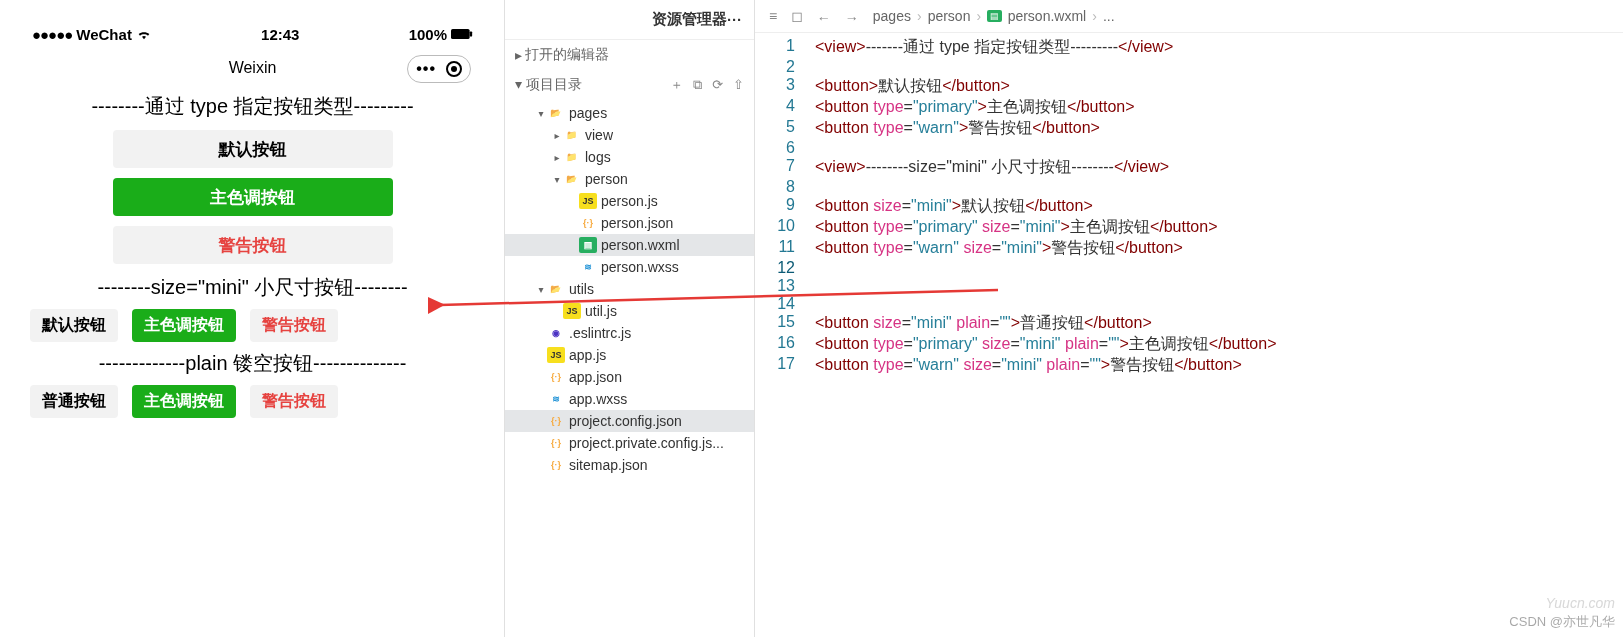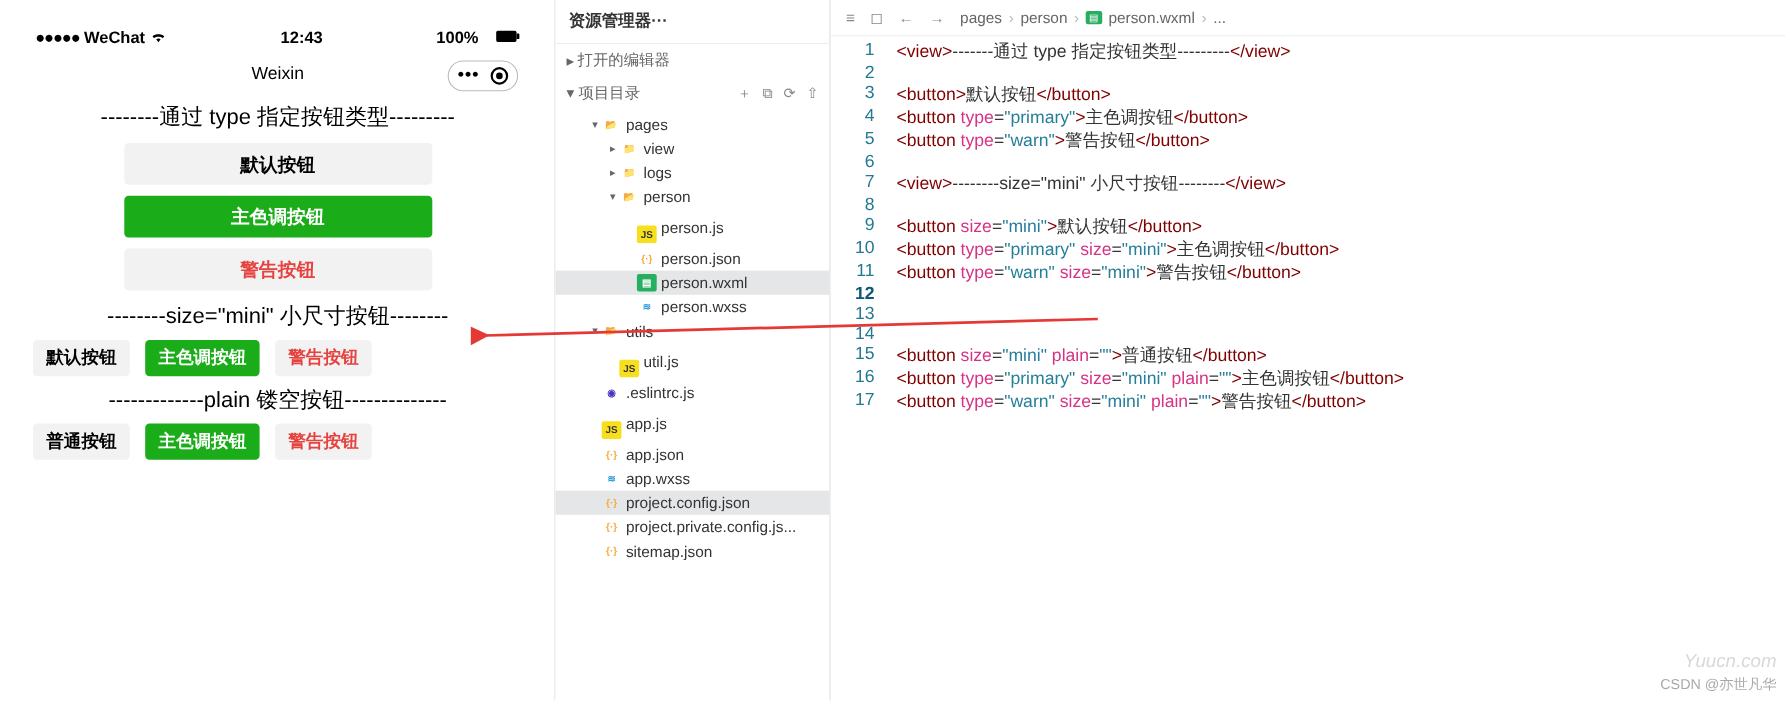--- a/index.html
+++ b/index.html
@@ -4,82 +4,82 @@
 <style>
 * { margin:0; padding:0; box-sizing:border-box; font-family:-apple-system,"Segoe UI",Arial,"Microsoft YaHei",sans-serif; }
 body { display:flex; height:637px; width:1623px; background:#fff; overflow:hidden; position:relative; }
 
 
 .sim-panel { width:505px; padding:20px 20px 0 20px; border-right:1px solid #e0e0e0; }
 .phone { width:465px; background:#fff; }
 .statusbar { display:flex; align-items:center; font-size:15px; padding:6px 12px; font-weight:600; }
 .sb-left { display:flex; align-items:center; gap:4px; }
 .sb-center { flex:1; text-align:center; }
-.sb-right { display:flex; align-items:center; gap:16px; }
+.sb-right { display:flex; align-items:center; gap:4px; }
 .sb-dots { letter-spacing:-1px; }
 .wifi-icon svg { width:16px; height:12px; }
 .batt-icon svg { width:22px; height:12px; }
 .navbar { position:relative; text-align:center; padding:10px 0; font-size:16px; }
 .capsule { position:absolute; right:14px; top:6px; border:1px solid #bbb; border-radius:20px; display:flex; align-items:center; padding:4px 8px; gap:10px; background:#fff; }
 .capsule .dots { font-weight:bold; letter-spacing:1px; }
 .capsule .ring { width:16px; height:16px; border:2px solid #000; border-radius:50%; display:flex; align-items:center; justify-content:center; }
 .capsule .ring::after { content:""; width:6px; height:6px; background:#000; border-radius:50%; }
 
 .divline { font-size:20px; text-align:center; margin:6px 0; white-space:nowrap; overflow:hidden; }
 .btn { display:flex; align-items:center; justify-content:center; border-radius:4px; font-size:17px; font-weight:600; margin:10px auto; }
 .btn-block { width:280px; height:38px; }
 .btn-default { background:#f2f2f2; color:#000; }
 .btn-primary { background:#1aad19; color:#fff; }
 .btn-warn { background:#f2f2f2; color:#e64340; }
 .mini-row { display:flex; gap:14px; padding-left:10px; margin:8px 0; }
 .btn-mini { padding:6px 12px; font-size:16px; border-radius:4px; font-weight:600; }
 
 
 .explorer { width:250px; border-right:1px solid #e0e0e0; background:#fff; font-size:14px; color:#333; }
-.exp-header { display:flex; justify-content:flex-start; align-items:center; padding:10px 12px; border-bottom:1px solid #eee; font-weight:600; font-size:15px; }
+.exp-header { display:flex; justify-content:flex-end; align-items:center; padding:10px 12px; border-bottom:1px solid #eee; font-weight:600; font-size:15px; }
 .exp-sect { display:flex; align-items:center; padding:6px 10px; color:#666; cursor:pointer; }
 .exp-sect .chev { width:10px; }
 .exp-sect.project { justify-content:space-between; }
 .exp-sect.project .actions span { margin-left:6px; cursor:pointer; color:#888; font-size:13px; }
 .tree { padding:2px 0; }
 .tree .node { display:flex; align-items:center; padding:3px 6px 3px 0; cursor:pointer; }
 .tree .node.selected { background:#e4e6e8; }
 .tree .chev { width:12px; text-align:center; font-size:10px; color:#666; }
 .tree .fi { width:18px; height:16px; margin-right:4px; display:inline-flex; align-items:center; justify-content:center; font-size:9px; border-radius:2px; font-weight:bold; }
 .fi-folder-open { color:#e8a33d; }
 .fi-folder { color:#b8b8b8; }
-.fi-js { background:#f7df1e; color:#333;margin-top:12px; }
+.fi-js { background:#f7df1e; color:#333; }
 .fi-json { color:#f7a93b; }
 .fi-wxml { background:#27ae60; color:#fff; }
 .fi-wxss { color:#2997d8; }
 .fi-eslint { color:#4b32c3; }
 .tree .label { white-space:nowrap; overflow:hidden; text-overflow:ellipsis; }
 
 
 .editor { flex:1; display:flex; flex-direction:column; position:relative; }
 .ed-toolbar { display:flex; align-items:center; gap:14px; padding:8px 14px; color:#888; font-size:14px; border-bottom:1px solid #eee; }
 .ed-toolbar .bc { display:flex; align-items:center; gap:6px; color:#666; }
 .ed-toolbar .bc .sep { color:#bbb; }
 .ed-toolbar .bc .cur-icon { background:#27ae60; color:#fff; font-size:9px; padding:1px 3px; border-radius:2px; }
 .code { flex:1; overflow:auto; font-family:Consolas,Menlo,monospace; font-size:16px; padding:4px 0; }
 .cline { display:flex; }
 .lno { width:60px; text-align:right; padding-right:20px; color:#237893; }
-.lno.curline { color:#0b5a75; font-weight:bold; }
+.lno.curline { color:#0b5a75; font-weight:normal; }
 .ctext { white-space:pre; }
 .tag { color:#800000; }
 .attr { color:#d63384; }
 .aval { color:#267f99; }
 .txt { color:#333; }
 
 
 .arrow { position:absolute; top:285px; left:428px; width:580px; height:30px; pointer-events:none; }
 .arrow svg { width:100%; height:100%; }
 
 
-.wm1 { position:absolute; right:8px; bottom:26px; font-size:17px; color:rgba(200,200,200,0.7); font-style:italic; }
+.wm1 { position:absolute; right:8px; bottom:26px; font-size:14px; color:rgba(200,200,200,0.7); font-style:italic; }
 .wm2 { position:absolute; right:8px; bottom:6px; font-size:13px; color:rgba(0,0,0,0.35); }
 </style>
 </head>
 <body>
 
 <div class="sim-panel">
  <div class="phone">
   <div class="statusbar">
     <div class="sb-left">
       <span class="sb-dots">●●●●●</span>

